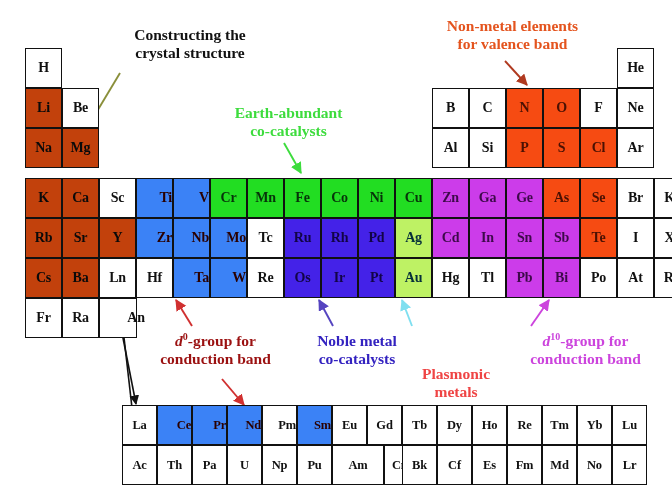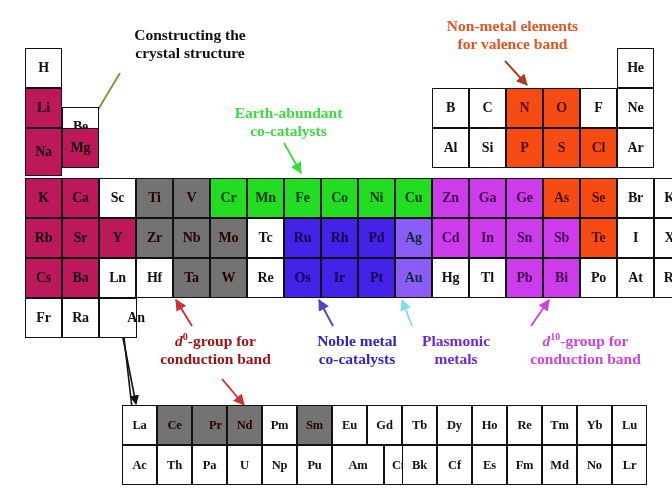--- a/index.html
+++ b/index.html
@@ -20,43 +20,43 @@
     font-size:14px;
     line-height:1;
     color:#111;
     background:#ffffff;
     letter-spacing:-0.2px;
   }
   .cell.lan{font-size:12.5px;}
 
   
   .c-white  {background:#ffffff;color:#111111;}
-  .c-gray   {background:#be185d;color:#0a0a0a;}
-  .c-dred   {background:#737373;color:#2a0000;}
+  .c-gray   {background:#c2410c;color:#0a0a0a;}
+  .c-dred   {background:#3b82f6;color:#2a0000;justify-content:flex-end;}
   .c-green  {background:#22dd22;color:#07330a;}
   .c-blue   {background:#4422e8;color:#120446;}
-  .c-cyan   {background:#8b5cf6;color:#06303a;}
+  .c-cyan   {background:#bef264;color:#06303a;}
   .c-magenta{background:#cc3cea;color:#3d0a4a;}
   .c-orange {background:#f64b12;color:#4a1103;}
 
   
   .label{
     position:absolute;
     font-weight:bold;
     text-align:center;
     line-height:1.16;
     white-space:pre-line;
     font-size:15.5px;
   }
   .lbl-black  {color:#111111;}
   .lbl-green  {color:#3ddc3d;}
   .lbl-orange {color:#e4541e;}
   .lbl-dred   {color:#9b1111;}
   .lbl-blue   {color:#3322c0;}
-  .lbl-cyan   {color:#6d28d9;}
+  .lbl-cyan   {color:#ef4444;margin-top:33px;}
   .lbl-magenta{color:#cc44dd;}
 
   .label sup{font-size:10px;vertical-align:super;line-height:0;}
   .label i{font-style:italic;}
 
   svg.arrows{position:absolute;left:0;top:0;width:672px;height:501px;overflow:visible;pointer-events:none;}
 </style>
 </head>
 <body>
 
@@ -106,42 +106,42 @@
   <div id="cells-main">
       <div class="cell c-white" style="left: 25px; top: 48px; width: 37px; height: 40px;">
         <span>H</span>
       </div>
       <div class="cell c-white" style="left: 617px; top: 48px; width: 37px; height: 40px;">
         <span>He</span>
       </div>
       <div class="cell c-gray" style="left: 25px; top: 88px; width: 37px; height: 40px;">
         <span>Li</span>
       </div>
-      <div class="cell c-white" style="left: 62px; top: 88px; width: 37px; height: 40px; margin-top: 19px;">
+      <div class="cell c-white" style="left: 62px; top: 88px; width: 37px; height: 40px;">
         <span>Be</span>
       </div>
       <div class="cell c-white" style="left: 432px; top: 88px; width: 37px; height: 40px;">
         <span>B</span>
       </div>
       <div class="cell c-white" style="left: 469px; top: 88px; width: 37px; height: 40px;">
         <span>C</span>
       </div>
       <div class="cell c-orange" style="left: 506px; top: 88px; width: 37px; height: 40px;">
         <span>N</span>
       </div>
       <div class="cell c-orange" style="left: 543px; top: 88px; width: 37px; height: 40px;">
         <span>O</span>
       </div>
       <div class="cell c-white" style="left: 580px; top: 88px; width: 37px; height: 40px;">
         <span>F</span>
       </div>
       <div class="cell c-white" style="left: 617px; top: 88px; width: 37px; height: 40px;">
         <span>Ne</span>
       </div>
-      <div class="cell c-gray" style="left: 25px; top: 128px; width: 37px; height: 48px;">
+      <div class="cell c-gray" style="left: 25px; top: 128px; width: 37px; height: 40px;">
         <span>Na</span>
       </div>
       <div class="cell c-gray" style="left: 62px; top: 128px; width: 37px; height: 40px;">
         <span>Mg</span>
       </div>
       <div class="cell c-white" style="left: 432px; top: 128px; width: 37px; height: 40px;">
         <span>Al</span>
       </div>
       <div class="cell c-white" style="left: 469px; top: 128px; width: 37px; height: 40px;">
         <span>Si</span>
@@ -336,21 +336,21 @@
       </div>
       <div class="cell c-dred lan" style="left: 157px; top: 405px; width: 35px; height: 40px;">
         <span>Ce</span>
       </div>
       <div class="cell c-dred lan" style="left: 192px; top: 405px; width: 35px; height: 40px; padding-left: 12px;">
         <span>Pr</span>
       </div>
       <div class="cell c-dred lan" style="left: 227px; top: 405px; width: 35px; height: 40px;">
         <span>Nd</span>
       </div>
-      <div class="cell c-white lan" style="left: 262px; top: 405px; width: 35px; height: 40px;">
+      <div class="cell c-white lan" style="left: 262px; top: 405px; width: 35px; height: 40px; justify-content: flex-end;">
         <span>Pm</span>
       </div>
       <div class="cell c-dred lan" style="left: 297px; top: 405px; width: 35px; height: 40px;">
         <span>Sm</span>
       </div>
       <div class="cell c-white lan" style="left: 332px; top: 405px; width: 35px; height: 40px;">
         <span>Eu</span>
       </div>
       <div class="cell c-white lan" style="left: 367px; top: 405px; width: 35px; height: 40px;">
         <span>Gd</span>

